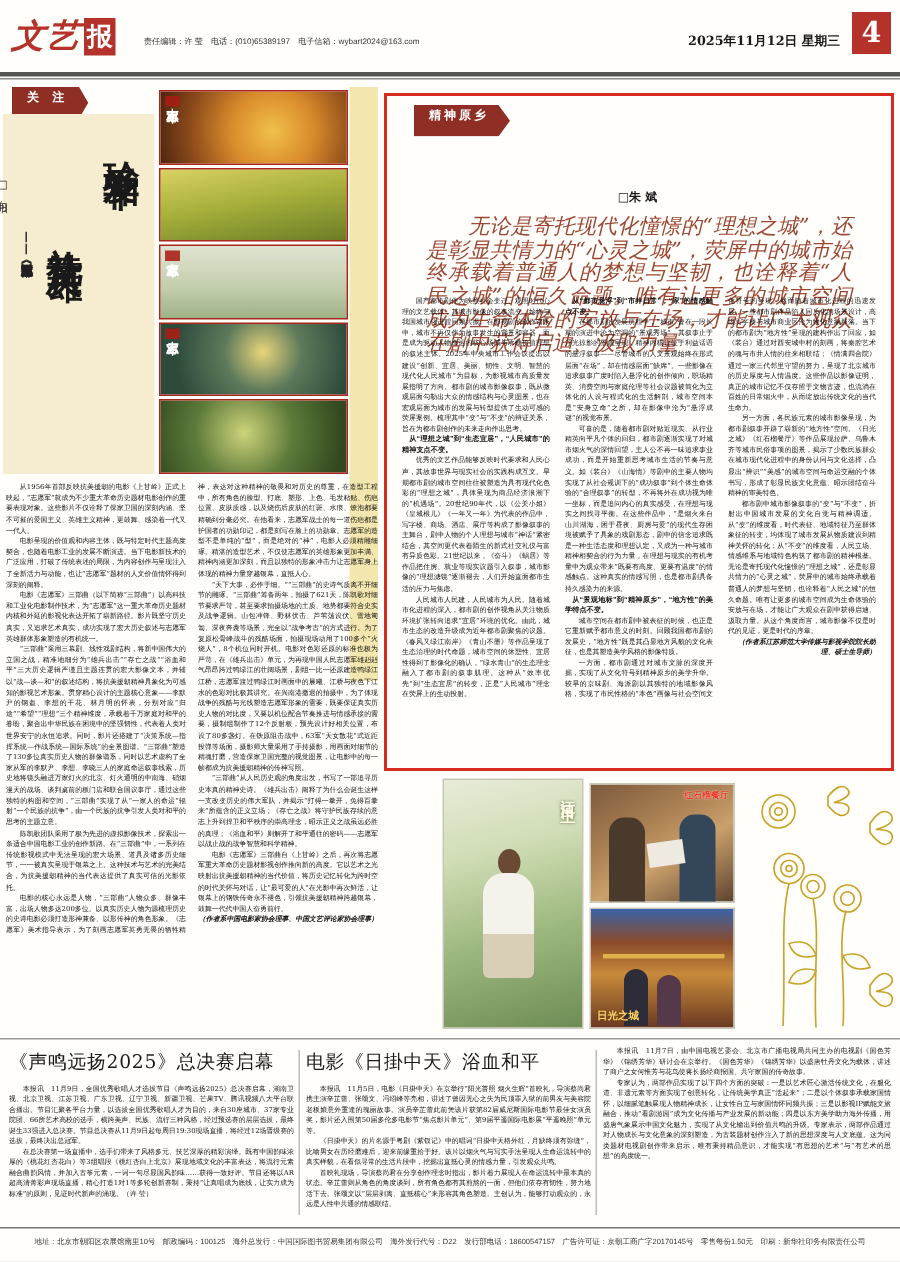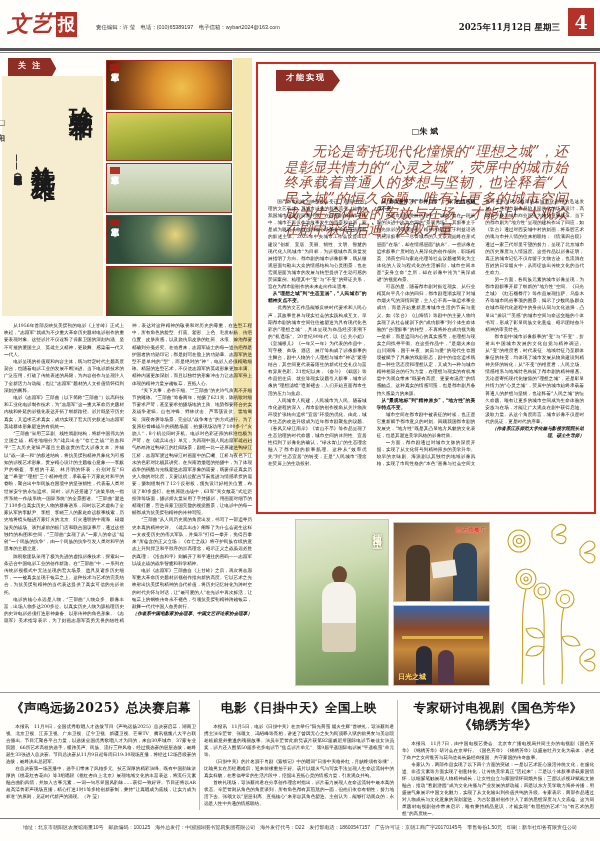--- a/index.html
+++ b/index.html
@@ -15,21 +15,21 @@
   .ed-info{position:absolute;left:96px;top:24px;font-size:5.4px;color:#333;
            font-family:"Liberation Sans",sans-serif;white-space:nowrap;}
   .section-title{position:absolute;left:0;right:0;top:10px;text-align:center;font-size:25px;
                  font-weight:900;letter-spacing:26px;text-indent:26px;}
   .date{position:absolute;right:40px;top:22px;font-size:8.5px;font-weight:bold;}
   .pagenum{position:absolute;right:6px;top:8px;width:26px;height:28px;background:#b5322a;color:#fff;
            font-size:19px;font-weight:bold;text-align:center;line-height:28px;}
   .rule-a{position:absolute;left:0;top:48px;width:600px;height:2.5px;background:#555;}
   .rule-b{position:absolute;left:0;top:52px;width:600px;height:1px;background:#888;}
   
-  .ribbon{position:absolute;background:#8e2e24;color:#fff;font-family:Liberation Sans, sans-serif;
+  .ribbon{position:absolute;background:#8e2e24;color:#fff;font-family:Liberation Mono, monospace;
           font-size:8px;font-weight:bold;line-height:15px;height:21px;padding:0 14px 0 10px;
           clip-path:polygon(0 0,88% 0,100% 50%,88% 100%,0 100%);letter-spacing:2px;}
   
   .headline-panel{position:absolute;left:2px;top:76px;width:101px;height:240px;background:#f6ecd0;
                   writing-mode:vertical-rl;padding:12px 6px 6px 4px;box-sizing:border-box;}
   .vh1{display:block;font-size:24px;font-weight:900;letter-spacing:4px;margin-left:6px;}
   .vh2{display:block;font-size:24px;font-weight:900;letter-spacing:4px;margin-top:58px;margin-left:4px;}
   .vsub{display:block;font-size:8px;font-weight:bold;margin-top:66px;margin-left:6px;color:#222;}
   .vby{display:block;font-size:7.5px;margin-top:30px;margin-left:4px;color:#333;}
   .posters{position:absolute;left:106px;top:60px;width:126px;height:256px;display:flex;
@@ -81,21 +81,21 @@
   .ph3 .shelf{position:absolute;left:8px;top:30px;width:81px;height:3px;background:#e0b24a;}
   .ph3 .fg1{position:absolute;left:22px;top:40px;width:16px;height:38px;border-radius:8px 8px 0 0;background:#2d2d3a;}
   .ph3 .fg2{position:absolute;left:44px;top:44px;width:16px;height:34px;border-radius:8px 8px 0 0;background:#55384a;}
   .ph-glabel{position:absolute;left:4px;bottom:3px;color:#f5d76a;font-size:7px;font-weight:bold;
              text-shadow:0 0 1px #7a3a12;}
   .flowers{position:absolute;left:492px;top:519px;width:105px;height:167px;background:#fffefb;}
   
   .bot-rule{position:absolute;left:0;top:692px;width:600px;height:1px;background:#999;}
   .vdiv{position:absolute;top:700px;width:1px;height:110px;background:#bbb;}
   .bot-art{position:absolute;top:698px;height:116px;}
-  .bot-headline{text-align:center;font-size:12.5px;font-weight:700;margin:2px 0 6px 0;letter-spacing:.5px;}
+  .bot-headline{text-align:left;font-size:12.5px;font-weight:400;margin:2px 0 6px 0;letter-spacing:.5px;}
   .bot-body{font-size:4.6px;line-height:7px;text-align:justify;color:#111;overflow:hidden;height:92px;}
   .bot-body p{margin:0;text-indent:2em;}
   
   .foot-rule{position:absolute;left:0;top:818px;width:600px;height:1px;background:#777;}
   .footer{position:absolute;left:0;top:824px;width:600px;text-align:center;font-size:5px;color:#333;
           font-family:"Liberation Sans",sans-serif;}
 </style>
 </head>
 <body>
 
@@ -145,21 +145,21 @@
       <p class="para">“三部曲”采用三幕剧、线性戏剧结构，将新中国伟大的立国之战，精准地细分为“雄兵出击”“存亡之战”“浴血和平”三大历史逻辑严谨且主题连贯的宏大影像文本，并辅以“战—谈—和”的叙述结构，将抗美援朝精神具象化为可感知的影视艺术形象。贯穿精心设计的主题核心意象——李默尹的钢盔、李想的干花、林月明的怀表，分别对应“归途”“希望”“理想”三个精神维度，承载着千万家庭对和平的眷盼，聚合出中华民族在困境中的坚强韧性，代表着人类对世界安宁的永恒追求。同时，影片还搭建了“决策系统—指挥系统—作战系统—国际系统”的全景图谱。“三部曲”塑造了130多位真实历史人物的群像谱系，同时以艺术虚构了全家从军的李默尹、李想、李晓三人的家庭命运叙事线索，历史地将镜头融进万家灯火的北京、灯火通明的中南海、硝烟漫天的战场、谈判桌前的板门店和联合国议事厅，通过这些独特的构图和空间，“三部曲”实现了从“一家人的命运”辐射“一个民族的抗争”，由一个民族的抗争引发人类对和平的思考的主题立意。</p>
       <p class="para">陈凯歌团队采用了极为先进的虚拟影像技术，探索出一条适合中国电影工业的创作新路。在“三部曲”中，一系列在传统影视模式中无法呈现的宏大场景、道具及诸多历史细节，一一被真实呈现于银幕之上。这种技术与艺术的完美结合，为抗美援朝精神的当代表达提供了真实可信的光影依托。</p>
       <p class="para">电影的核心永远是人物，“三部曲”人物众多、群像丰富，出场人物多达200多位。以真实历史人物为源梳理历史的史诗电影必须打造形神兼备、以形传神的角色形象。《志愿军》美术指导表示，为了刻画志愿军英勇无畏的牺牲精神，表达对这种精神的敬畏和对历史的尊重，在造型工程中，所有角色的脸型、打底、塑形、上色、毛发粘贴、伤疤位置、皮肤质感，以及烧伤后皮肤的红斑、水痕、燎泡都要精确到分毫必究。在他看来，志愿军战士的每一道伤疤都是护国者的功勋印记，都是刻写在脸上的功勋章。志愿军的造型不是单纯的“型”，而是绝对的“神”，电影人必须精雕细琢。精湛的造型艺术，不仅使志愿军的英雄形象更加丰满、精神内涵更加深刻，而且以独特的形象冲击力让志愿军身上体现的精神力量穿越银幕，直抵人心。</p>
       <p class="para">“天下大事，必作于细。”“三部曲”的史诗气质离不开细节的雕琢。“三部曲”筹备两年，拍摄了621天，陈凯歌对细节要求严苛，甚至要求拍摄场地的土质、地势都要符合史实及战争逻辑。山包冲锋、野林伏击、芦苇荡设伏、雪地匍匐、深夜奔袭等场景，完全以“战争考古”的方式进行。为了复原松骨峰战斗的残酷场面，拍摄现场动用了100多个“火烧人”，8个机位同时开机。电影对色彩还原的标准也极为严苛，在《雄兵出击》单元，为再现中国人民志愿军雄赳赳气昂昂跨过鸭绿江的壮阔场景，剧组一比一还原建造鸭绿江江桥，志愿军渡过鸭绿江时画面中的晨曦、江桥与夜色下江水的色彩对比极其讲究。在兴南港撤退的拍摄中，为了体现战争的残酷与光线塑造志愿军形象的需要，既要保证真实历史人物的对比度，又要以机位配合节奏推进与情感承接的需要，摄制组制作了12个反射板，预先设计好相关位置，布设了80多盏灯。在铁原阻击战中，63军“天女散花”式近距投弹等场面，摄影师大量采用了手持摄影，用画面对细节的精魂打磨，营造保家卫国完整的视觉图景，让电影中的每一帧都成为抗美援朝精神的传神写照。</p>
       <p class="para">“三部曲”从人民历史观的角度出发，书写了一部追寻历史本真的精神史诗。《雄兵出击》阐释了为什么会诞生这样一支改变历史的伟大军队，并揭示“打得一拳开，免得百拳来”所蕴含的正义立场；《存亡之战》将守护民族存续的意志上升到捍卫和平秩序的崇高理念，昭示正义之战虽远必胜的真理；《浴血和平》则解开了和平通往的密码——志愿军以战止战的战争智慧和科学精神。</p>
       <p class="para">电影《志愿军》三部曲自《上甘岭》之后，再次将志愿军重大革命历史题材影视创作推向新的高度。它以艺术之光映射出抗美援朝精神的当代价值，将历史记忆转化为跨时空的时代关怀与对话，让“最可爱的人”在光影中再次鲜活，让银幕上的钢铁传奇永不褪色，引领抗美援朝精神跨越银幕，鼓舞一代代中国人奋勇前行。</p>
       <p class="bio">（作者系中国电影家协会理事、中国文艺评论家协会理事）</p>
     </div>
 
   <div class="redbox">
-    <div class="ribbon" style="position:absolute;">才能实现</div>
+    <div class="ribbon" style="position:absolute;">精神原乡</div>
     <div class="main-byline">□朱 斌</div>
     <div class="main-intro">无论是寄托现代化憧憬的“理想之城”，还是彰显共情力的“心灵之城”，荧屏中的城市始终承载着普通人的梦想与坚韧，也诠释着“人民之城”的恒久命题。唯有让更多的城市空间成为生命体验的安放与在场，才能让广大观众在剧中获得启迪、汲取力量</div>
     <div class="main-body">
         <p class="para">国产都市剧作为映照社会变迁、观照时代心理的文艺载体，其城市影像的叙事流变，始终与我国城市化进程同频共振。在影视剧的创作谱系中，城市不再仅作为故事发生的背景和容器，而是成为驱动人物命运的核心场域与承载价值理想的叙述主体。2025年中央城市工作会议提出以建设“创新、宜居、美丽、韧性、文明、智慧的现代化人民城市”为目标，为影视城市高质量发展指明了方向。都市剧的城市影像叙事，既从微观层面勾勒出大众的情感结构与心灵图景，也在宏观层面为城市的发展与转型提供了生动可感的荧屏案例。梳理其中“变”与“不变”的辩证关系，旨在为都市剧创作的未来走向作出思考。</p>
         <p class="subhead">从“理想之城”到“生态宜居”，“人民城市”的精神支点不变。</p>
         <p class="para">优秀的文艺作品能够反映时代要求和人民心声，其故事世界与现实社会的实践构成互文。早期都市剧的城市空间往往被塑造为具有现代化色彩的“理想之城”，具体呈现为商品经济浪潮下的“机遇场”。20世纪90年代，以《公关小姐》《皇城根儿》《一年又一年》为代表的作品中，写字楼、商场、酒店、展厅等构成了影像叙事的主舞台，剧中人物的个人理想与城市“神话”紧密结合，其空间更代表着陌生的新式社交礼仪与富有异质色彩。21世纪以来，《奋斗》《蜗居》等作品把住房、就业等现实议题引入叙事，城市影像的“理想滤镜”逐渐褪去，人们开始直面都市生活的压力与焦虑。</p>
         <p class="para">人民城市人民建，人民城市为人民。随着城市化进程的深入，都市剧的创作视角从关注物质环境扩张转向追求“宜居”环境的优化。由此，城市生态的改造升级成为近年都市剧聚焦的议题。《春风又绿江南岸》《青山不墨》等作品呈现了生态治理的时代命题，城市空间的休憩性、宜居性得到了影像化的确认，“绿水青山”的生态理念融入了都市剧的叙事肌理。这种从“效率优先”到“生态宜居”的转变，正是“人民城市”理念在荧屏上的生动投射。</p>
         <p class="subhead">从“都市悬浮”到“市井日常”，“家”的情感触点不变。</p>
         <p class="para">在都市剧的发展历程中，“城市”曾在一段长期的演进中沦为空洞的“景观秀场”，其叙事止于浮光掠影的景观呈现，精神内核让位于利益话语的悬浮叙事——尽管城市的人文景观始终在形式层面“在场”，却在情感层面“缺席”。一些影像在追求叙事广度时陷入悬浮化的创作倾向，职场精英、消费空间与家庭伦理等社会议题被简化为立体化的人设与程式化的生活解剖，城市空间本是“安身立命”之所，却在影像中沦为“悬浮成谜”的视觉布景。</p>
         <p class="para">可喜的是，随着都市剧对贴近现实、从行业精英向平凡个体的回归，都市剧逐渐实现了对城市烟火气的深情回望，主人公不再一味追求事业成功，而是开始重新思考城市生活的节奏与意义。如《装台》《山海情》等剧中的主要人物均实现了从社会规训下的“成功叙事”到个体生命体验的“合理叙事”的转型，不再将外在成功视为唯一坐标，而是追问内心的真实感受，在理想与现实之间找寻平衡。在这些作品中，“是烟火来自山川湖海，困于昼夜、厨房与爱”的现代生存困境被赋予了具象的戏剧形态，剧中的信念追求既是一种生活态度和理想认定，又成为一种与城市精神相契合的行为力量，在理想与现实的有机考量中为观众带来“既要有高度、更要有温度”的情感触点。这种真实的情感写照，也是都市剧具备持久感染力的来源。</p>
@@ -220,29 +220,28 @@
   <div class="vdiv" style="left:397px;"></div>
 
   <div class="bot-art" style="left:6px;width:190px;">
     <div class="bot-headline">《声鸣远扬2025》总决赛启幕</div>
     <div class="bot-body">
         <p class="para">本报讯　11月9日，全国优秀歌唱人才选拔节目《声鸣远扬2025》总决赛启幕，湖南卫视、北京卫视、江苏卫视、广东卫视、辽宁卫视、新疆卫视、芒果TV、腾讯视频八大平台联合播出。节目汇聚各平台力量，以选拔全国优秀歌唱人才为目的，来自30座城市、37家专业院团、66所艺术高校的选手，横跨美声、民族、流行三种风格，经过预选赛的层层选拔，最终诞生33强进入总决赛。节目总决赛从11月9日起每周日19:30现场直播，将经过12场晋级赛的选拔，最终决出总冠军。</p>
         <p class="para">在总决赛第一场直播中，选手们带来了风格多元、技艺深厚的精彩演绎。既有中国韵味浓厚的《桃花红杏花白》等3组唱段《桃红杏白上北京》展现地域文化的丰富表达，将流行元素融合曲韵风情，并加入古筝元素，一词一句尽显国风韵味……获得一致好评。节目还将以AR超高清菁彩声现场直播，精心打造1对1等多轮创新赛制，秉持“让真唱成为底线，让实力成为标准”的原则，见证时代新声的涌现。（许 莹）</p>
       </div>
   </div>
   <div class="bot-art" style="left:204px;width:190px;">
-    <div class="bot-headline">电影《日掛中天》全国上映</div>
+    <div class="bot-headline">电影《日掛中天》浴血和平</div>
     <div class="bot-body">
         <p class="para">本报讯　11月5日，电影《日掛中天》在京举行“阳光普照 烟火生辉”首映礼，导演蔡尚君携主演辛芷蕾、张颂文、冯绍峰等亮相，讲述了曾因无心之失为民顶罪入狱的前男友与美容院老板娘意外重逢的瑰丽故事。演员辛芷蕾此前凭该片获第82届威尼斯国际电影节最佳女演员奖，影片还入围第50届多伦多电影节“焦点影片单元”、第9届平遥国际电影展“平遥晚照”单元等。</p>
         <p class="para">《日掛中天》的片名源于粤剧《紫钗记》中的唱词“日掛中天格外红，月缺终须有弥缝”，比喻男女在历经磨难后，迎来前缘重拾于好。该片以烟火气与写实手法呈现人生命运流转中的真实样貌，在看似寻常的生活片段中，挖掘出直抵心灵的情感力量，引发观众共鸣。</p>
         <p class="para">首映礼现场，导演蔡尚君在分享创作理念时指出，影片着力展现人在命运流转中最本真的状态。辛芷蕾则从角色的角度谈到，所有角色都有其煎熬的一面，但他们依存有韧性，努力地活下去。张颂文以“层层剥离、直抵核心”来形容其角色塑造。主创认为，能够打动观众的，永远是人性中共通的情感联结。</p>
       </div>
   </div>
   <div class="bot-art" style="left:402px;width:192px;">
-    <div class="bot-headline">专家研讨电视剧《国色芳华》《锦绣芳华》</div>
     <div class="bot-body">
         <p class="para">本报讯　11月7日，由中国电视艺委会、北京市广播电视局共同主办的电视剧《国色芳华》《锦绣芳华》研讨会在京举行。《国色芳华》《锦绣芳华》以盛唐牡丹文化为载体，讲述了商户之女何惟芳与花鸟使蒋长扬经商报国、共守家国的传奇故事。</p>
         <p class="para">专家认为，两部作品实现了以下四个方面的突破：一是以艺术匠心激活传统文化，在服化道、非遗元素等方面实现了创意转化，让传统美学真正“活起来”；二是以个体叙事承载家国情怀，以细腻笔触展现人物精神成长，让女性自立与家国情怀同频共振；三是以影视IP赋能文旅融合，推动“看剧游园”成为文化传播与产业发展的新动能；四是以东方美学助力海外传播，用盛唐气象展示中国文化魅力，实现了从文化输出到价值共鸣的升级。专家表示，两部作品通过对人物成长与文化意象的深刻塑造，为古装题材创作注入了新的思想深度与人文底蕴。这为同类题材电视剧创作带来启示，唯有秉持精品意识，才能实现“有思想的艺术”与“有艺术的思想”的高度统一。</p>
       </div>
   </div>
 
   <div class="foot-rule"></div>
   <div class="footer">地址：北京市朝阳区农展馆南里10号　邮政编码：100125　海外总发行：中国国际图书贸易集团有限公司　海外发行代号：D22　发行部电话：18600547157　广告许可证：京朝工商广字20170145号　零售每份1.50元　印刷：新华社印务有限责任公司</div>
 
 </div>

